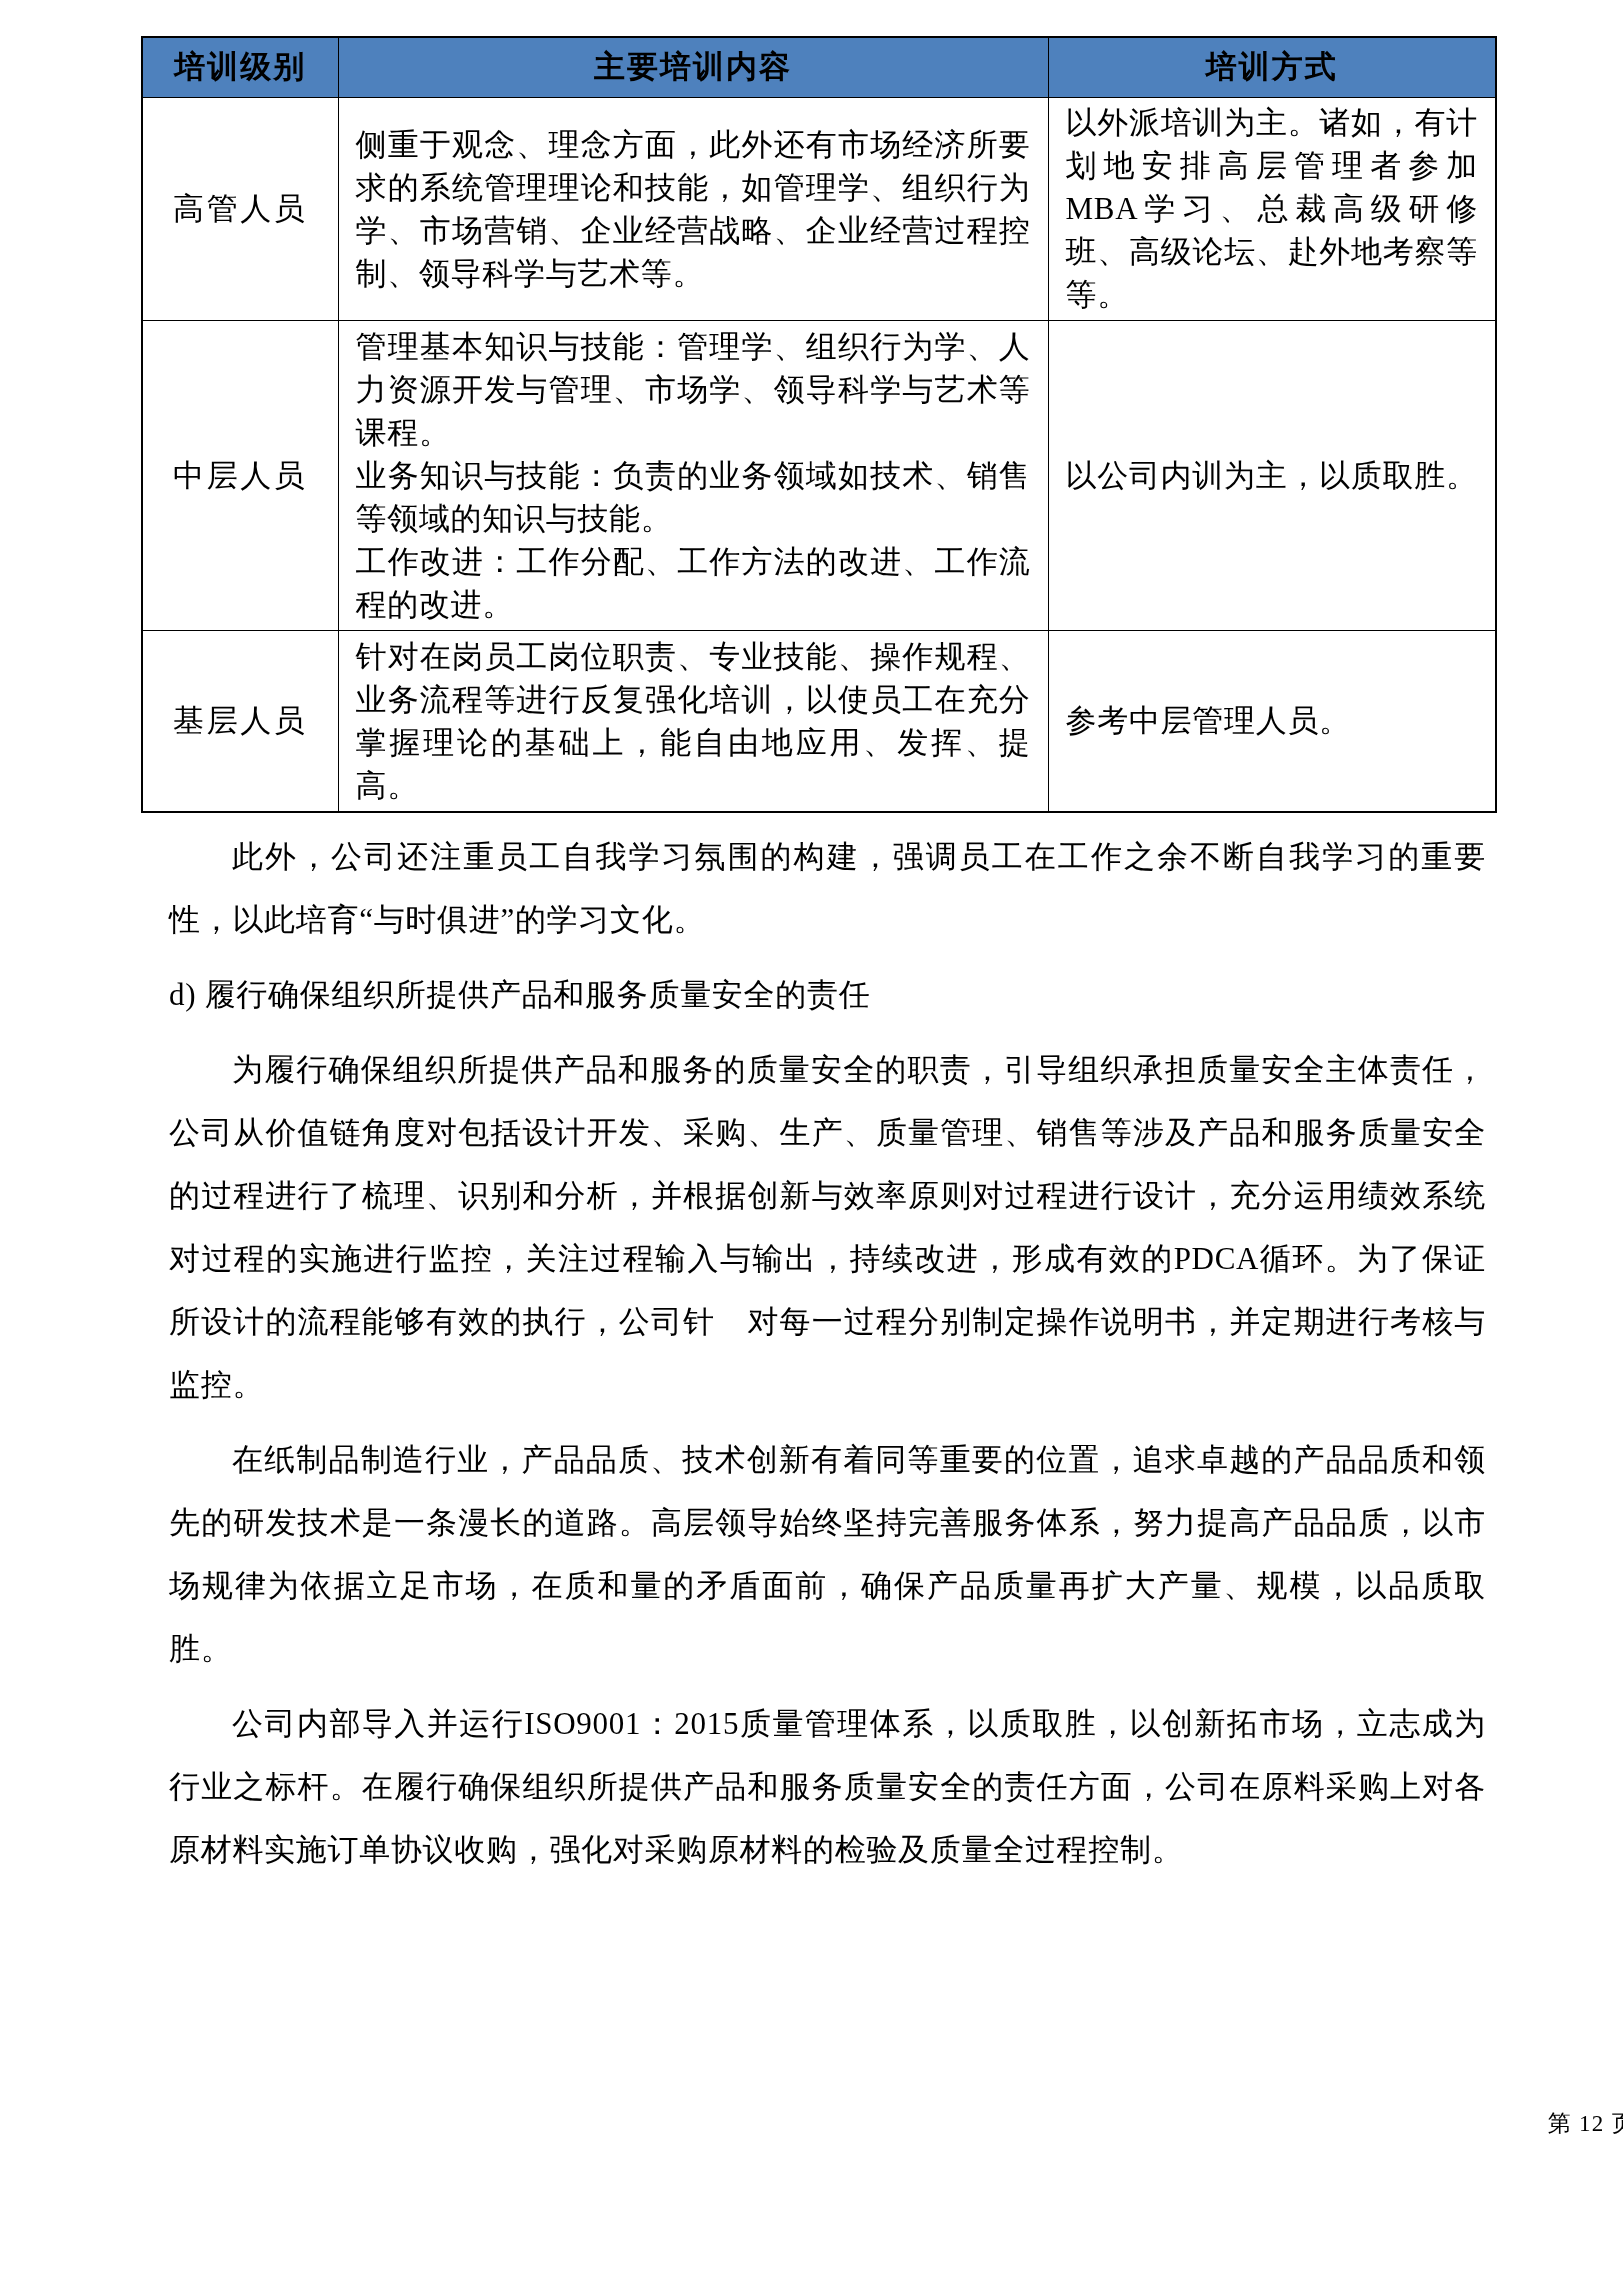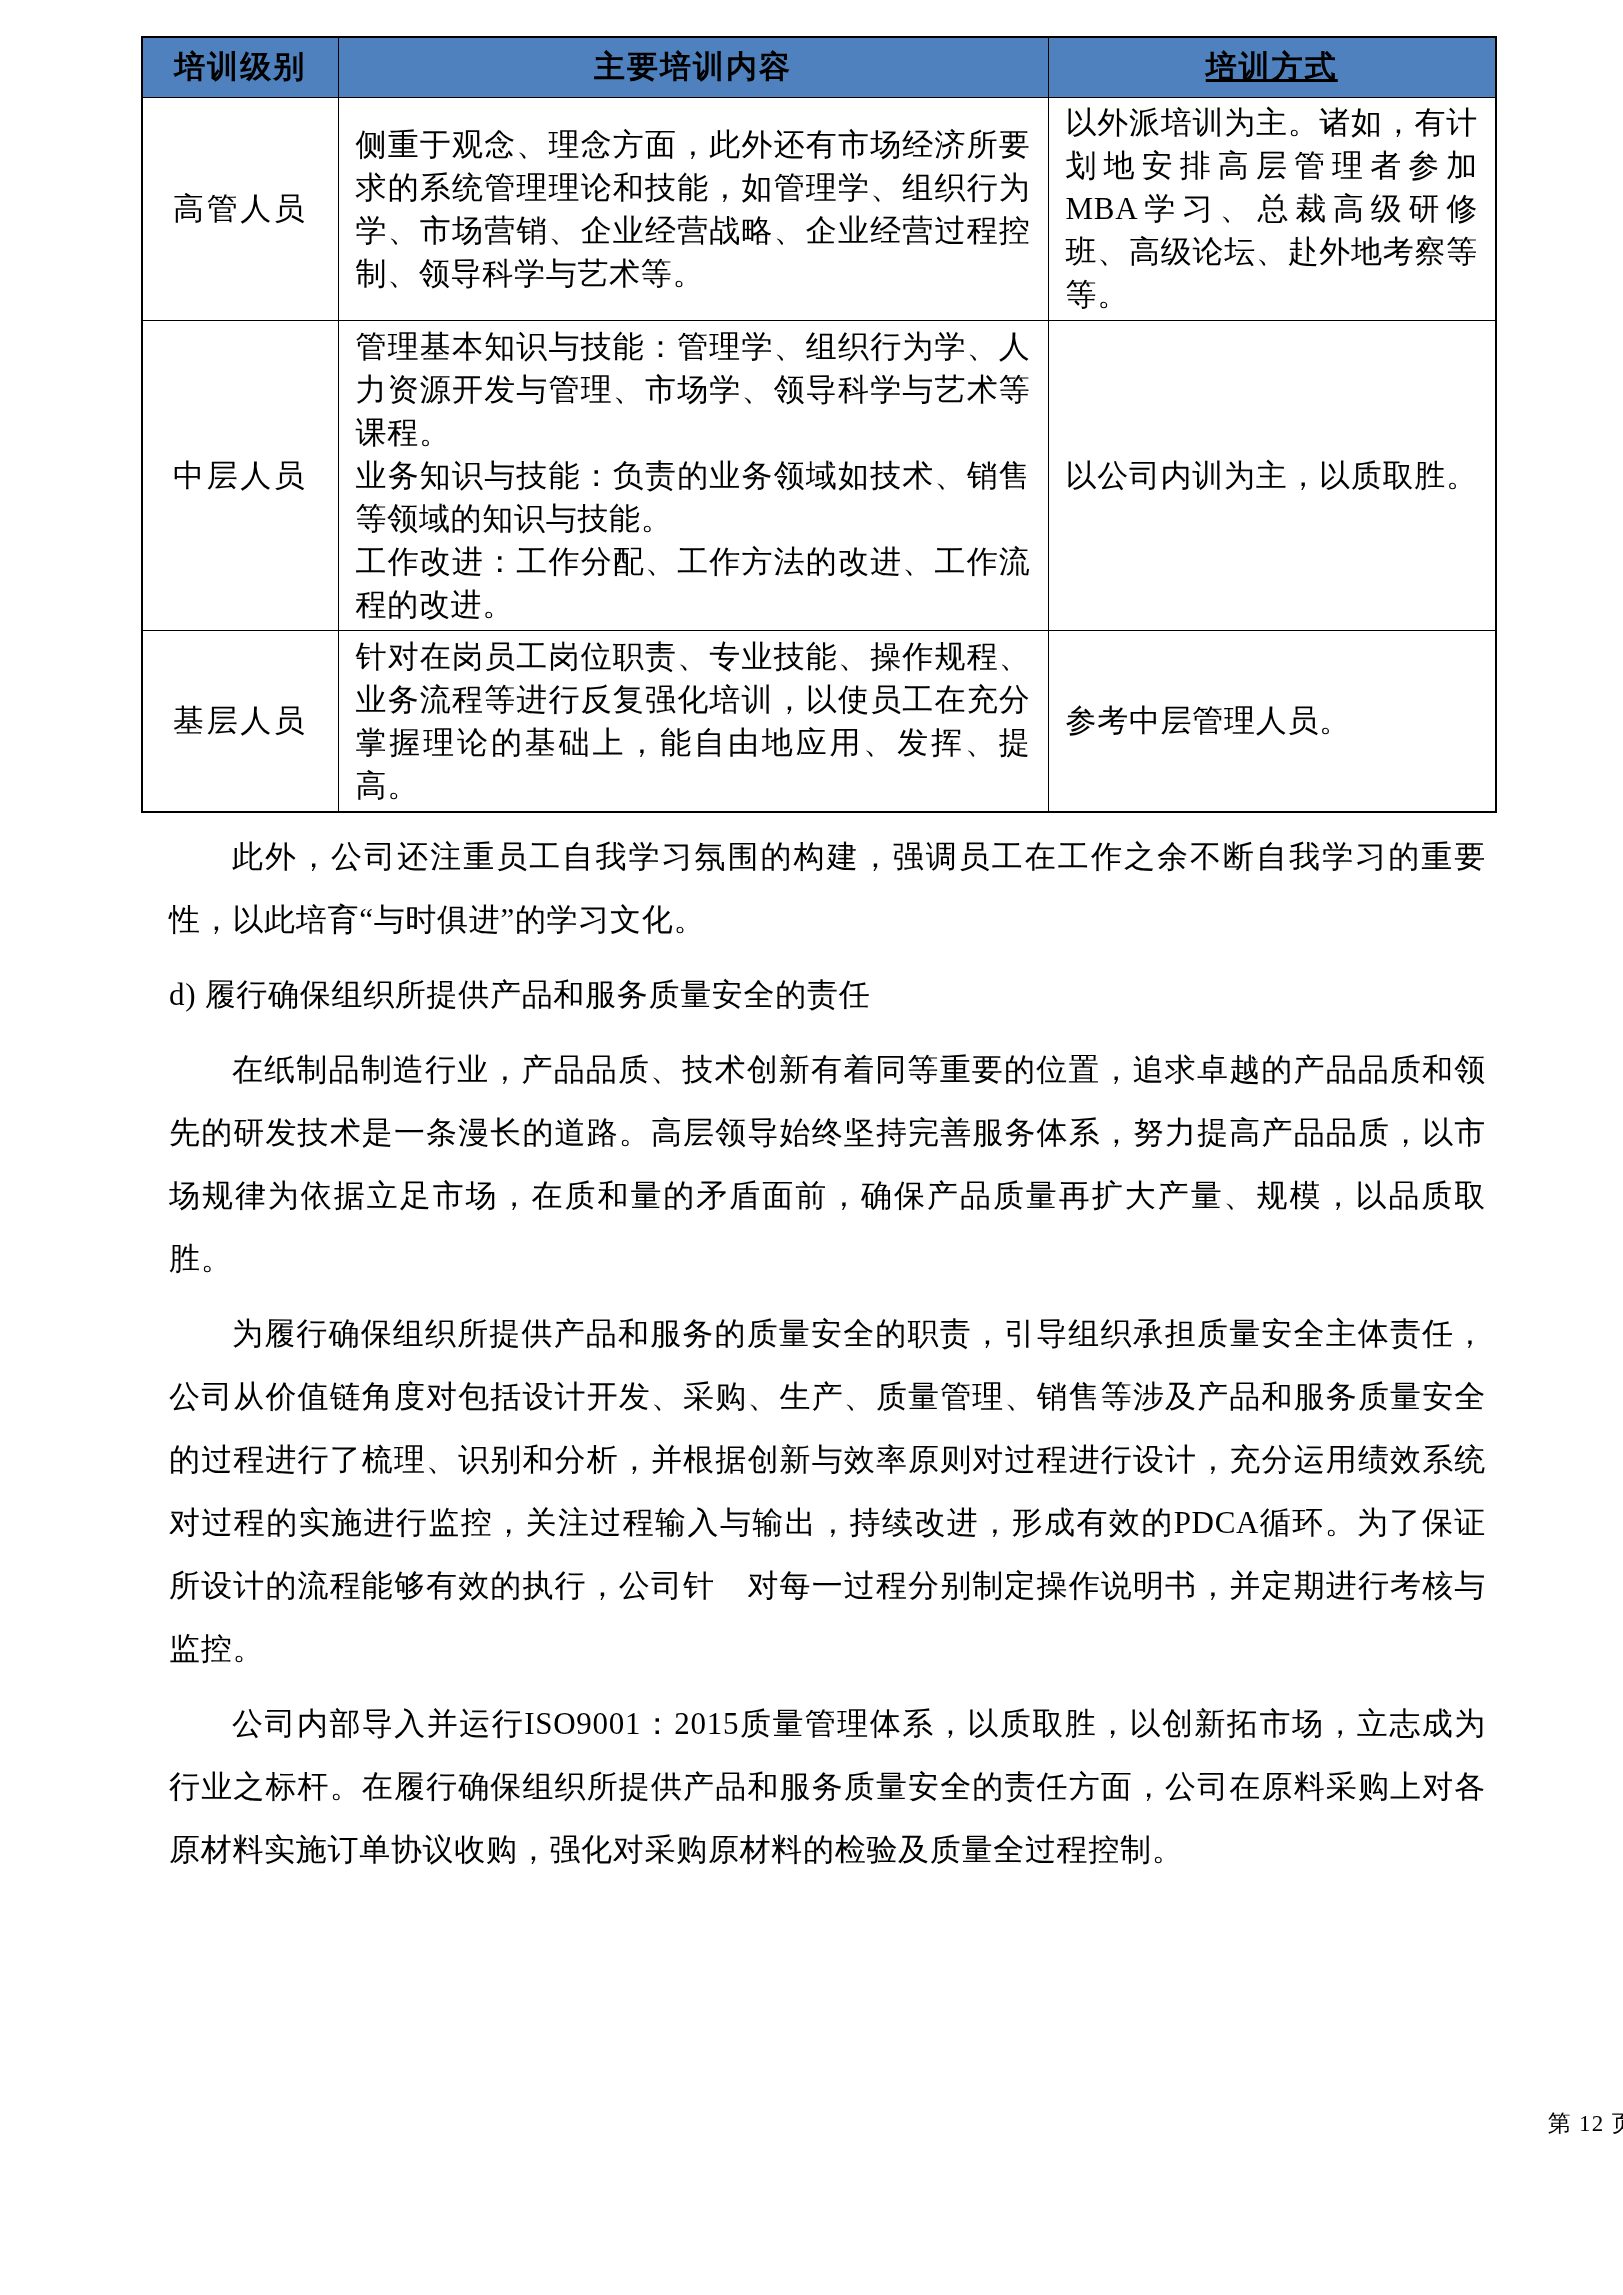--- a/index.html
+++ b/index.html
@@ -94,21 +94,21 @@
   <table class="training-table">
     <colgroup>
         <col class="c1">
         <col class="c2">
         <col class="c3">
       </colgroup>
     <thead>
       <tr>
         <th style="background-color: rgb(78, 129, 189);">培训级别</th>
         <th style="background-color: rgb(78, 129, 189);">主要培训内容</th>
-        <th style="background-color: rgb(78, 129, 189); text-decoration: underline;">培训方式</th>
+        <th style="background-color: rgb(78, 129, 189);">培训方式</th>
       </tr>
     </thead>
     <tbody>
       <tr class="row-0">
         <td class="level-cell">高管人员</td>
         <td class="text-cell">侧重于观念、理念方面，此外还有市场经济所要求的系统管理理论和技能，如管理学、组织行为学、市场营销、企业经营战略、企业经营过程控制、领导科学与艺术等。</td>
         <td class="text-cell">以外派培训为主。诸如，有计划地安排高层管理者参加MBA学习、总裁高级研修班、高级论坛、赴外地考察等等。</td>
       </tr>
       <tr class="row-1">
         <td class="level-cell">中层人员</td>
@@ -121,21 +121,21 @@
         <td class="level-cell">基层人员</td>
         <td class="text-cell">针对在岗员工岗位职责、专业技能、操作规程、业务流程等进行反复强化培训，以使员工在充分掌握理论的基础上，能自由地应用、发挥、提高。</td>
         <td class="text-cell">参考中层管理人员。</td>
       </tr>
     </tbody>
   </table>
 
   <div class="body-text">
     <p class="indent">此外，公司还注重员工自我学习氛围的构建，强调员工在工作之余不断自我学习的重要性，以此培育“与时俱进”的学习文化。</p>
     <p class="no-indent">d) 履行确保组织所提供产品和服务质量安全的责任</p>
+    <p class="indent">为履行确保组织所提供产品和服务的质量安全的职责，引导组织承担质量安全主体责任，公司从价值链角度对包括设计开发、采购、生产、质量管理、销售等涉及产品和服务质量安全的过程进行了梳理、识别和分析，并根据创新与效率原则对过程进行设计，充分运用绩效系统对过程的实施进行监控，关注过程输入与输出，持续改进，形成有效的PDCA循环。为了保证所设计的流程能够有效的执行，公司针　对每一过程分别制定操作说明书，并定期进行考核与监控。</p>
     <p class="indent">在纸制品制造行业，产品品质、技术创新有着同等重要的位置，追求卓越的产品品质和领先的研发技术是一条漫长的道路。高层领导始终坚持完善服务体系，努力提高产品品质，以市场规律为依据立足市场，在质和量的矛盾面前，确保产品质量再扩大产量、规模，以品质取胜。</p>
-    <p class="indent">为履行确保组织所提供产品和服务的质量安全的职责，引导组织承担质量安全主体责任，公司从价值链角度对包括设计开发、采购、生产、质量管理、销售等涉及产品和服务质量安全的过程进行了梳理、识别和分析，并根据创新与效率原则对过程进行设计，充分运用绩效系统对过程的实施进行监控，关注过程输入与输出，持续改进，形成有效的PDCA循环。为了保证所设计的流程能够有效的执行，公司针　对每一过程分别制定操作说明书，并定期进行考核与监控。</p>
     <p class="indent">公司内部导入并运行ISO9001：2015质量管理体系，以质取胜，以创新拓市场，立志成为行业之标杆。在履行确保组织所提供产品和服务质量安全的责任方面，公司在原料采购上对各原材料实施订单协议收购，强化对采购原材料的检验及质量全过程控制。</p>
   </div>
 
   <div class="page-footer">第 12 页</div>
 
 </div>
 
 
 </body></html>

